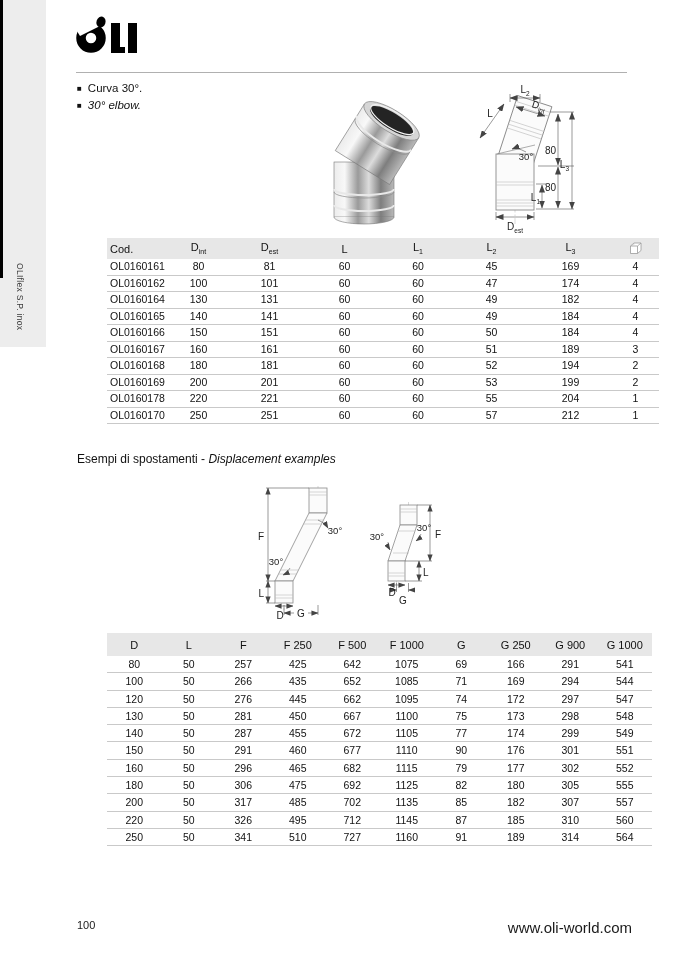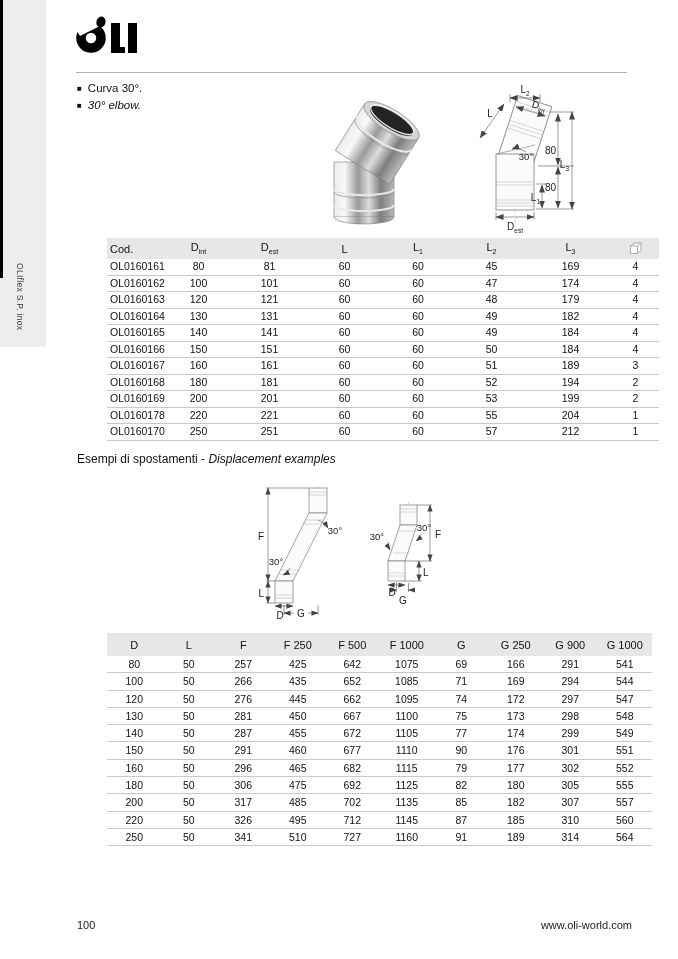--- a/index.html
+++ b/index.html
@@ -35,21 +35,21 @@
   #table1 th { height:21px; }
   #table2 th { height:23px; }
   td { font-size:10.5px; text-align:center; padding:0; border-bottom:1px solid #c9c9c9;
        white-space:nowrap; color:#111; }
   #table1 td { height:15.5px; line-height:15.5px; }
   #table2 td { height:16.3px; line-height:16.3px; }
   .left { text-align:left; padding-left:3px; }
   sub { font-size:7px; }
 
   .pagenum { left:77px; top:919px; font-size:11px; }
-  .site { right:46px; top:919px; font-size:11px; }
+  .site { right:46px; top:919px; font-size:15px; }
 
   svg text { font-family:"Liberation Sans", sans-serif; fill:#222; }
   .dimtxt { font-size:10px; }
   .angtxt { font-size:9.5px; }
   .svgsub { font-size:6.5px; }
 </style>
 </head>
 <body>
 
 <div class="page">
@@ -201,30 +201,20 @@
           <td class="left">OL0160162</td>
           <td>100</td>
           <td>101</td>
           <td>60</td>
           <td>60</td>
           <td>47</td>
           <td>174</td>
           <td>4</td>
         </tr>
         <tr>
-          <td class="left">OL0160163</td>
-          <td>120</td>
-          <td>121</td>
-          <td>60</td>
-          <td>60</td>
-          <td>48</td>
-          <td>179</td>
-          <td>4</td>
-        </tr>
-        <tr>
           <td class="left">OL0160164</td>
           <td>130</td>
           <td>131</td>
           <td>60</td>
           <td>60</td>
           <td>49</td>
           <td>182</td>
           <td>4</td>
         </tr>
         <tr>

